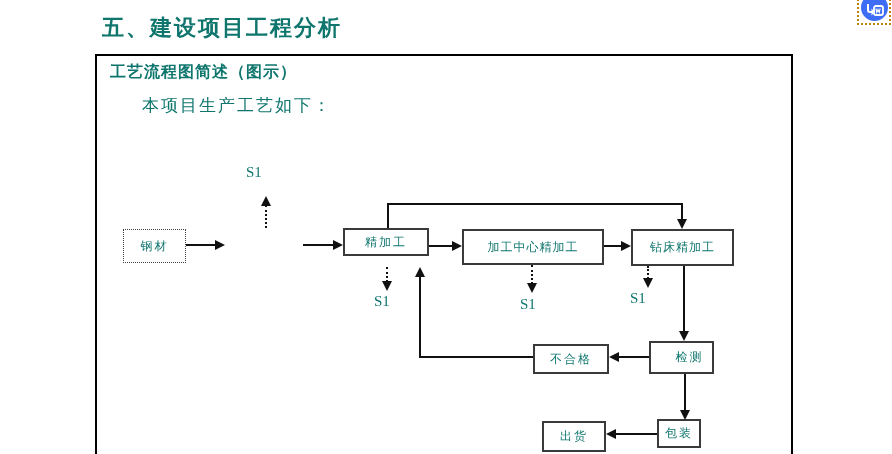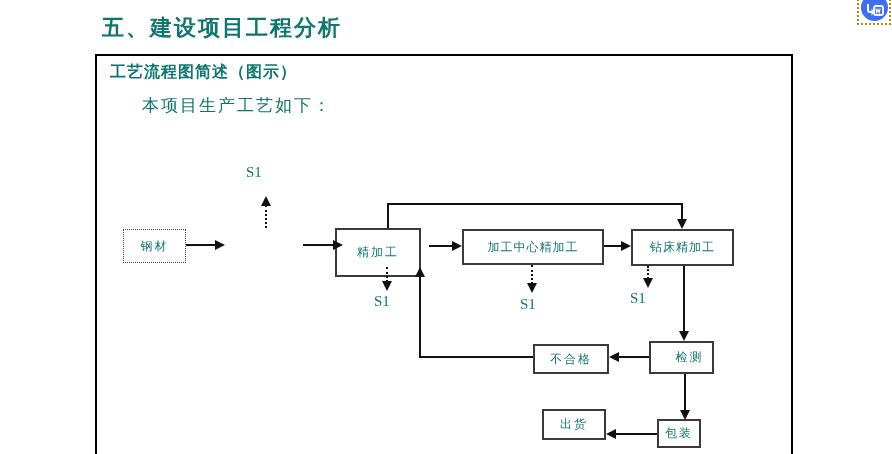--- a/index.html
+++ b/index.html
@@ -29,27 +29,27 @@
     font-size:17px; letter-spacing:2px;
   }
   
   .node {
     position:absolute; display:flex; align-items:center; justify-content:center;
     border:2px solid #3a3a3a; background:#fff;
     font-size:12px; letter-spacing:2px; white-space:nowrap;
   }
   .n-steel  { left:123px; top:229px; width:63px;  height:34px; border:1px dotted #444; }
   .n-rough  { left:225px; top:228px; width:78px;  height:34px; }
-  .n-fine   { left:335px; top:228px; width:86px;  height:49px; }
+  .n-fine   { left:343px; top:228px; width:86px;  height:28px; }
   .n-center { left:462px; top:229px; width:142px; height:36px; letter-spacing:1px; }
   .n-drill  { left:631px; top:229px; width:103px; height:37px; letter-spacing:1px; }
   .n-inspect{ left:649px; top:341px; width:65px;  height:33px;padding-left:16px; }
   .n-reject { left:533px; top:344px; width:76px;  height:30px; }
   .n-pack   { left:657px; top:419px; width:44px;  height:29px; }
-  .n-ship   { left:542px; top:409px; width:64px;  height:31px; }
+  .n-ship   { left:542px; top:421px; width:64px;  height:31px; }
   
   .s1 { position:absolute; font-size:15px; font-family:"Liberation Serif","DejaVu Serif",serif; }
   .s1-top    { left:246px; top:164px; }
   .s1-fine   { left:374px; top:293px; }
   .s1-center { left:520px; top:296px; }
   .s1-drill  { left:630px; top:290px; }
   
   .lh { position:absolute; height:2px; background:#111; }
   .lv { position:absolute; width:2px;  background:#111; }
   .dv { position:absolute; width:0; border-left:2px dotted #111; }

